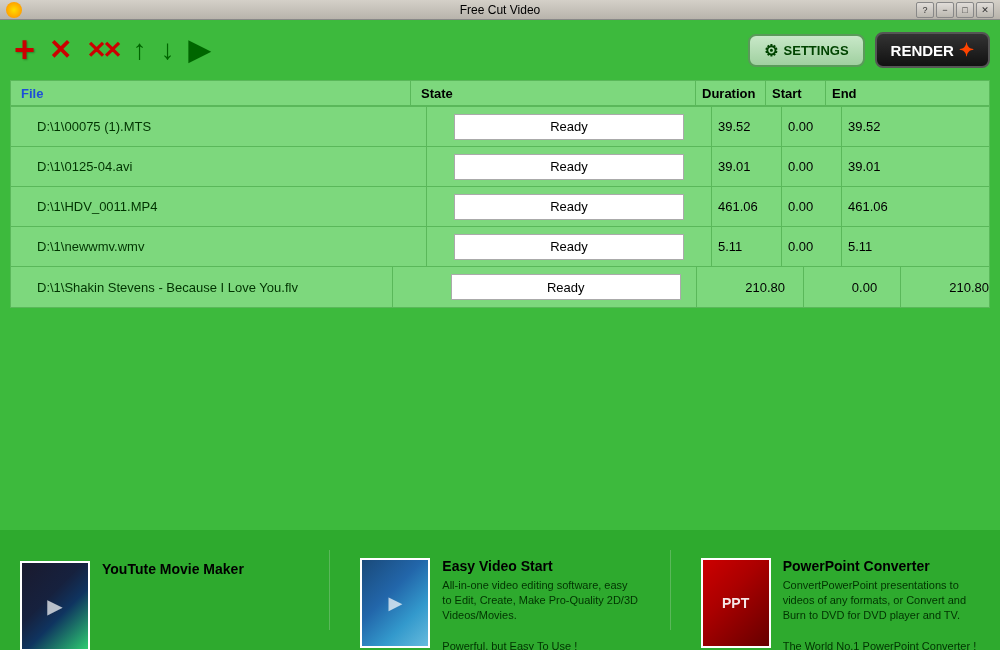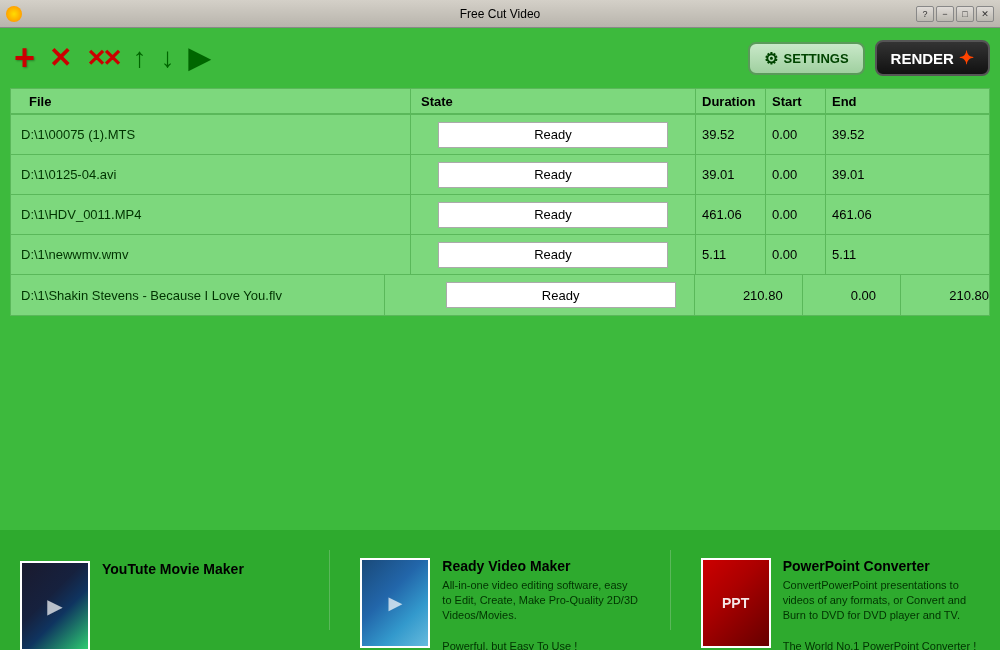--- a/index.html
+++ b/index.html
@@ -9,21 +9,21 @@
       background: #3dba3d;
       font-family: Arial, sans-serif;
       font-size: 13px;
       overflow: hidden;
       position: relative;
     }
 
     
     .title-bar {
       width: 100%;
-      height: 28px;
+      height: 20px;
       background: linear-gradient(to bottom, #d4d0c8, #b8b4ac);
       display: flex;
       align-items: center;
       justify-content: space-between;
       padding: 0 6px;
       border-bottom: 1px solid #888;
       position: relative;
     }
     .title-bar-left {
       display: flex;
@@ -163,23 +163,23 @@
     
     .table-header {
       display: flex;
       background: #7dd87d;
       border-bottom: 2px solid #5ab85a;
       height: 26px;
       align-items: center;
     }
     .col-file {
       width: 400px;
-      padding-left: 18px;
-      font-weight: bold;
-      color: #000000;
+      padding-left: 10px;
+      font-weight: bold;
+      color: #1d4ed8;
       border-right: 1px solid #5ab85a;
       height: 100%;
       display: flex;
       align-items: center;
     }
     .col-state {
       width: 285px;
       padding-left: 10px;
       font-weight: bold;
       color: #000;
@@ -217,20 +217,21 @@
       display: flex;
       align-items: center;
     }
 
     
     .table-row {
       display: flex;
       border-bottom: 1px solid #5ab85a;
       height: 40px;
       align-items: center;
+      padding-left: 16px;
     }
     .table-row:last-child { border-bottom: none; gap: 42px; }
     .row-file {
       width: 400px;
       padding-left: 10px;
       color: #003300;
       font-size: 13px;
       border-right: 1px solid #5ab85a;
       height: 100%;
       display: flex;
@@ -475,21 +476,21 @@
     <div class="promo-image promo-img-youtube"></div>
     <div class="promo-text">
       <div class="promo-title">YouTute Movie Maker</div>
     </div>
   </div>
   <div class="promo-divider"></div>
 
   <div class="promo-item">
     <div class="promo-image promo-img-easy"></div>
     <div class="promo-text">
-      <div class="promo-title">Ready Video Maker</div>
+      <div class="promo-title">Easy Video Start</div>
       <div class="promo-desc">All-in-one video editing software, easy to Edit, Create, Make Pro-Quality 2D/3D Videos/Movies.<br><br>Powerful, but Easy To Use !</div>
     </div>
   </div>
   <div class="promo-divider"></div>
 
   <div class="promo-item">
     <div class="promo-image promo-img-ppt"></div>
     <div class="promo-text">
       <div class="promo-title">PowerPoint Converter</div>
       <div class="promo-desc">ConvertPowerPoint presentations to videos of any formats, or Convert and Burn to DVD for DVD player and TV.<br><br>The World No.1 PowerPoint Converter !</div>

